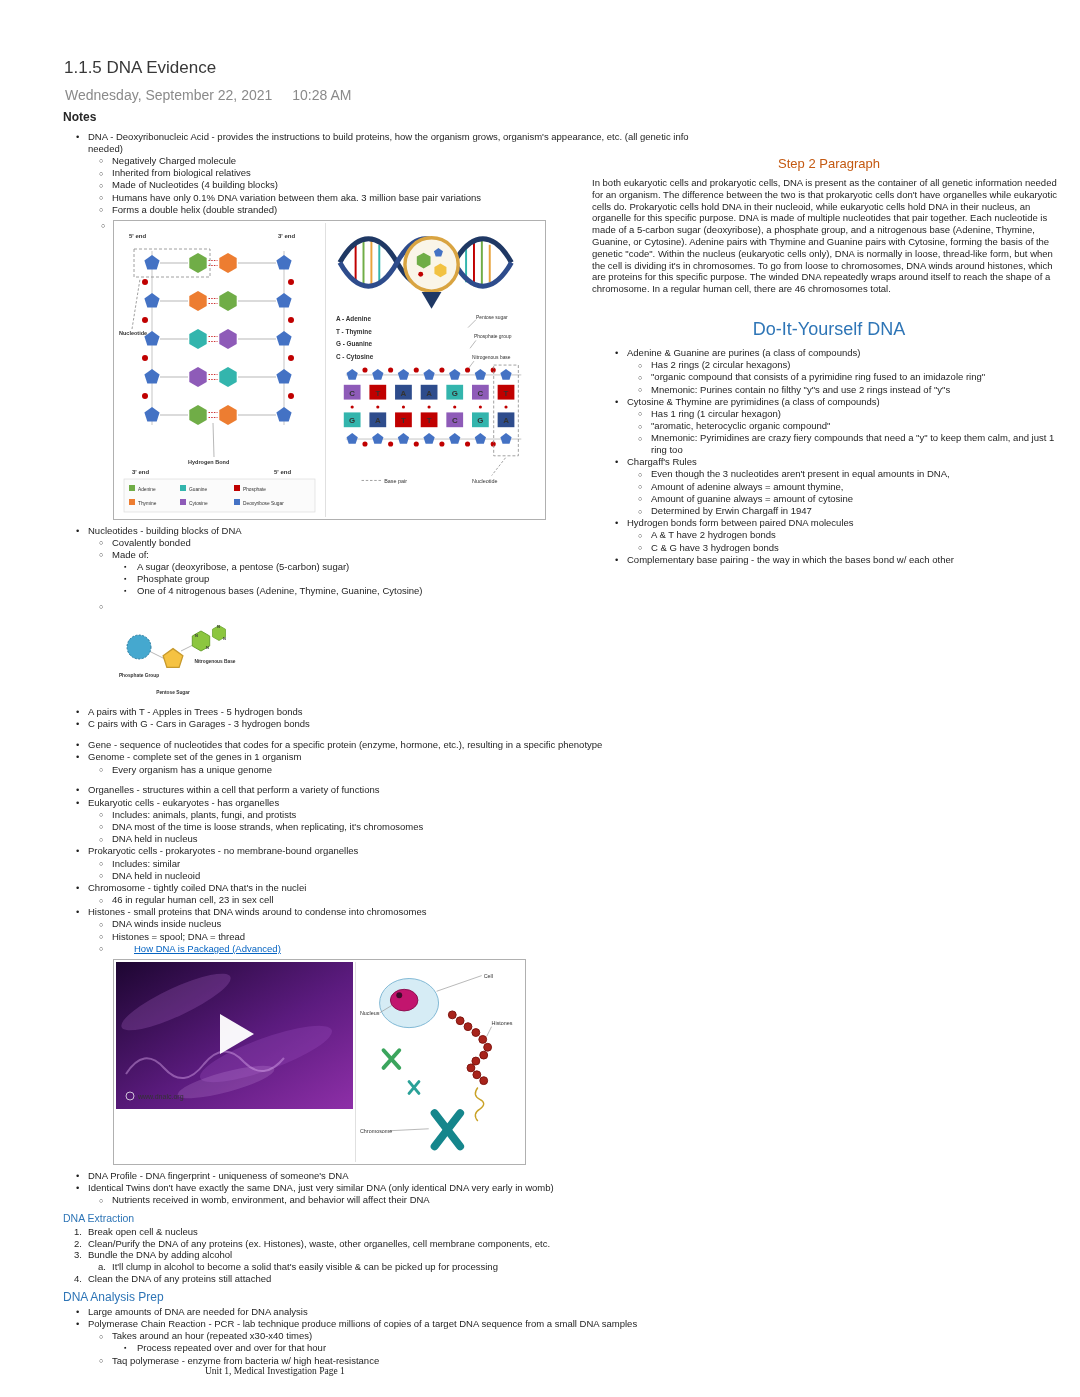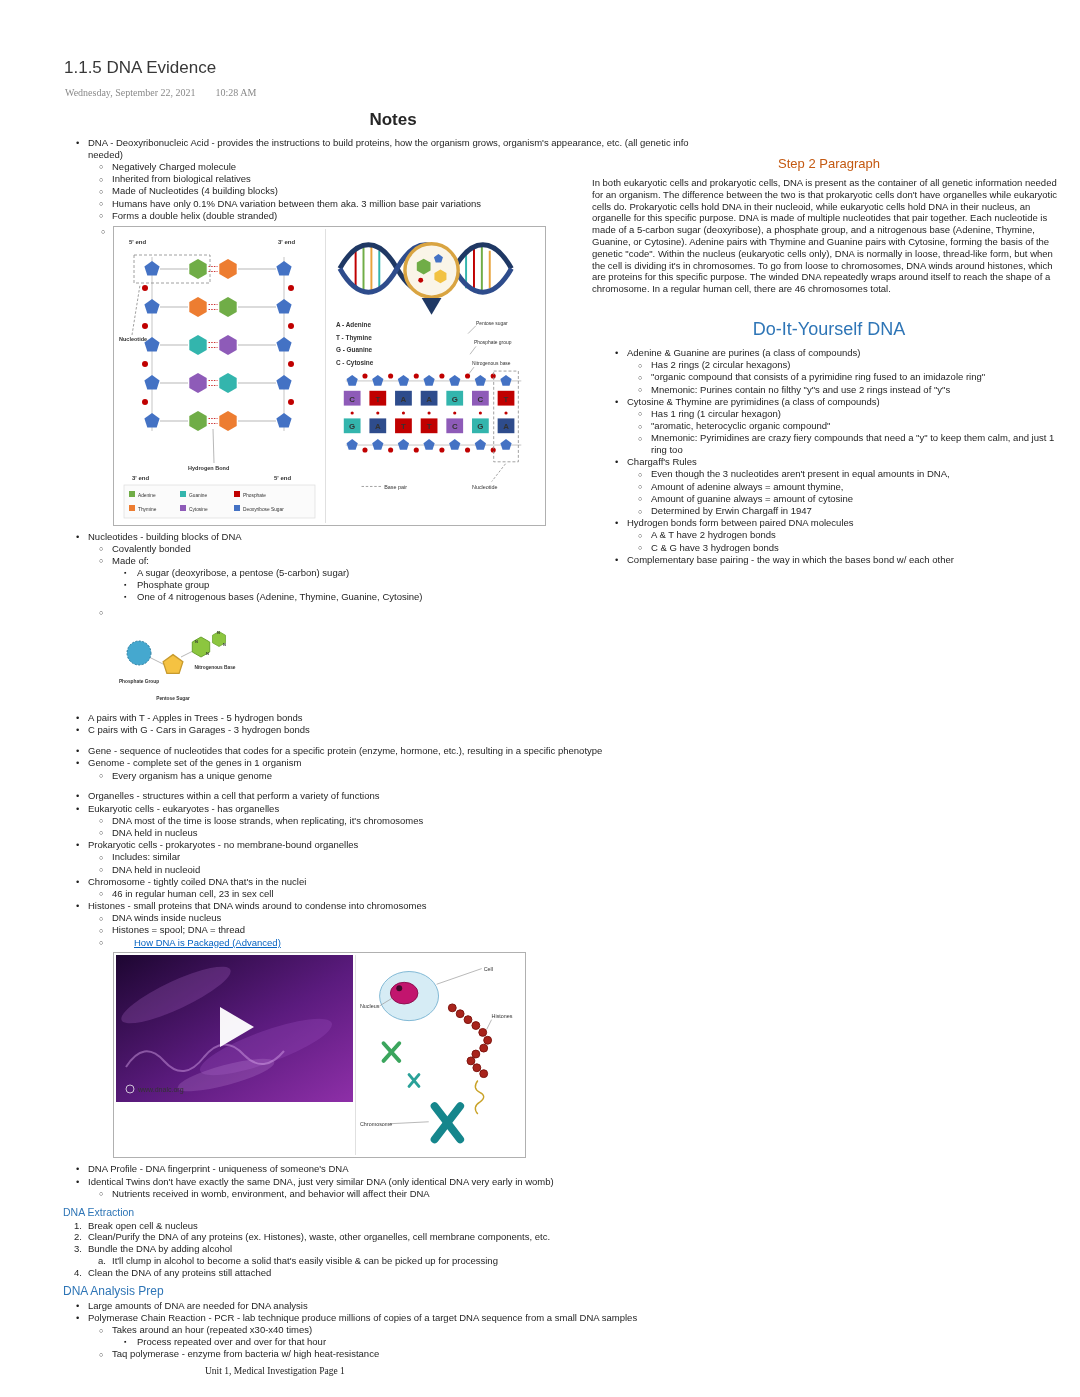--- a/index.html
+++ b/index.html
@@ -1,24 +1,24 @@
 <!DOCTYPE html>
 <html><head>
 <meta charset="utf-8">
 <style>
   *{margin:0;padding:0;box-sizing:border-box;}
   html,body{width:1080px;height:1397px;background:#ffffff;}
   body{font-family:"Liberation Sans","DejaVu Sans",sans-serif;color:#1f1f1f;position:relative;overflow:hidden;}
 
   .title{position:absolute;left:64px;top:58px;font-size:17px;color:#383838;}
-  .dateline{position:absolute;left:65px;top:87px;font-size:10px;color:#8a8a8a;font-family:Liberation Serif, serif;}
+  .dateline{position:absolute;left:65px;top:87px;font-size:14px;color:#8a8a8a;}
   .dateline .time{margin-left:20px;}
 
   .left-col{position:absolute;left:63px;top:110px;width:660px;}
-  .sec-h{font-size:17px;font-weight:700;color:#262626;margin-bottom:7px;text-align:center;}
+  .sec-h{font-size:12px;font-weight:700;color:#262626;margin-bottom:7px;}
 
   .li{position:relative;font-size:9.5px;line-height:11.8px;color:#1f1f1f;margin-bottom:0.4px;}
   .l1{padding-left:25px;}
   .l1::before{content:"\2022";position:absolute;left:13px;top:0;}
   .l2{padding-left:49px;}
   .l2::before{content:"\25CB";position:absolute;left:36px;top:0.5px;font-size:7px;}
   .l3{padding-left:74px;}
   .l3::before{content:"\25AA";position:absolute;left:61px;top:0;font-size:7px;}
   .gap{margin-top:9px;}
   .link{color:#0563C1;text-decoration:underline;cursor:pointer;margin-left:22px;}
@@ -298,20 +298,21 @@
     </svg>
   </div>
 
   <div class="li l1">A pairs with T - Apples in Trees - 5 hydrogen bonds</div>
   <div class="li l1">C pairs with G - Cars in Garages - 3 hydrogen bonds</div>
   <div class="li l1 gap">Gene - sequence of nucleotides that codes for a specific protein (enzyme, hormone, etc.), resulting in a specific phenotype</div>
   <div class="li l1">Genome - complete set of the genes in 1 organism</div>
   <div class="li l2">Every organism has a unique genome</div>
   <div class="li l1 gap">Organelles - structures within a cell that perform a variety of functions</div>
   <div class="li l1">Eukaryotic cells - eukaryotes - has organelles</div>
+  <div class="li l2">Includes: animals, plants, fungi, and protists</div>
   <div class="li l2">DNA most of the time is loose strands, when replicating, it's chromosomes</div>
   <div class="li l2">DNA held in nucleus</div>
   <div class="li l1">Prokaryotic cells - prokaryotes - no membrane-bound organelles</div>
   <div class="li l2">Includes: similar</div>
   <div class="li l2">DNA held in nucleoid</div>
   <div class="li l1">Chromosome - tightly coiled DNA that's in the nuclei</div>
   <div class="li l2">46 in regular human cell, 23 in sex cell</div>
   <div class="li l1">Histones - small proteins that DNA winds around to condense into chromosomes</div>
   <div class="li l2">DNA winds inside nucleus</div>
   <div class="li l2">Histones = spool; DNA = thread</div>

